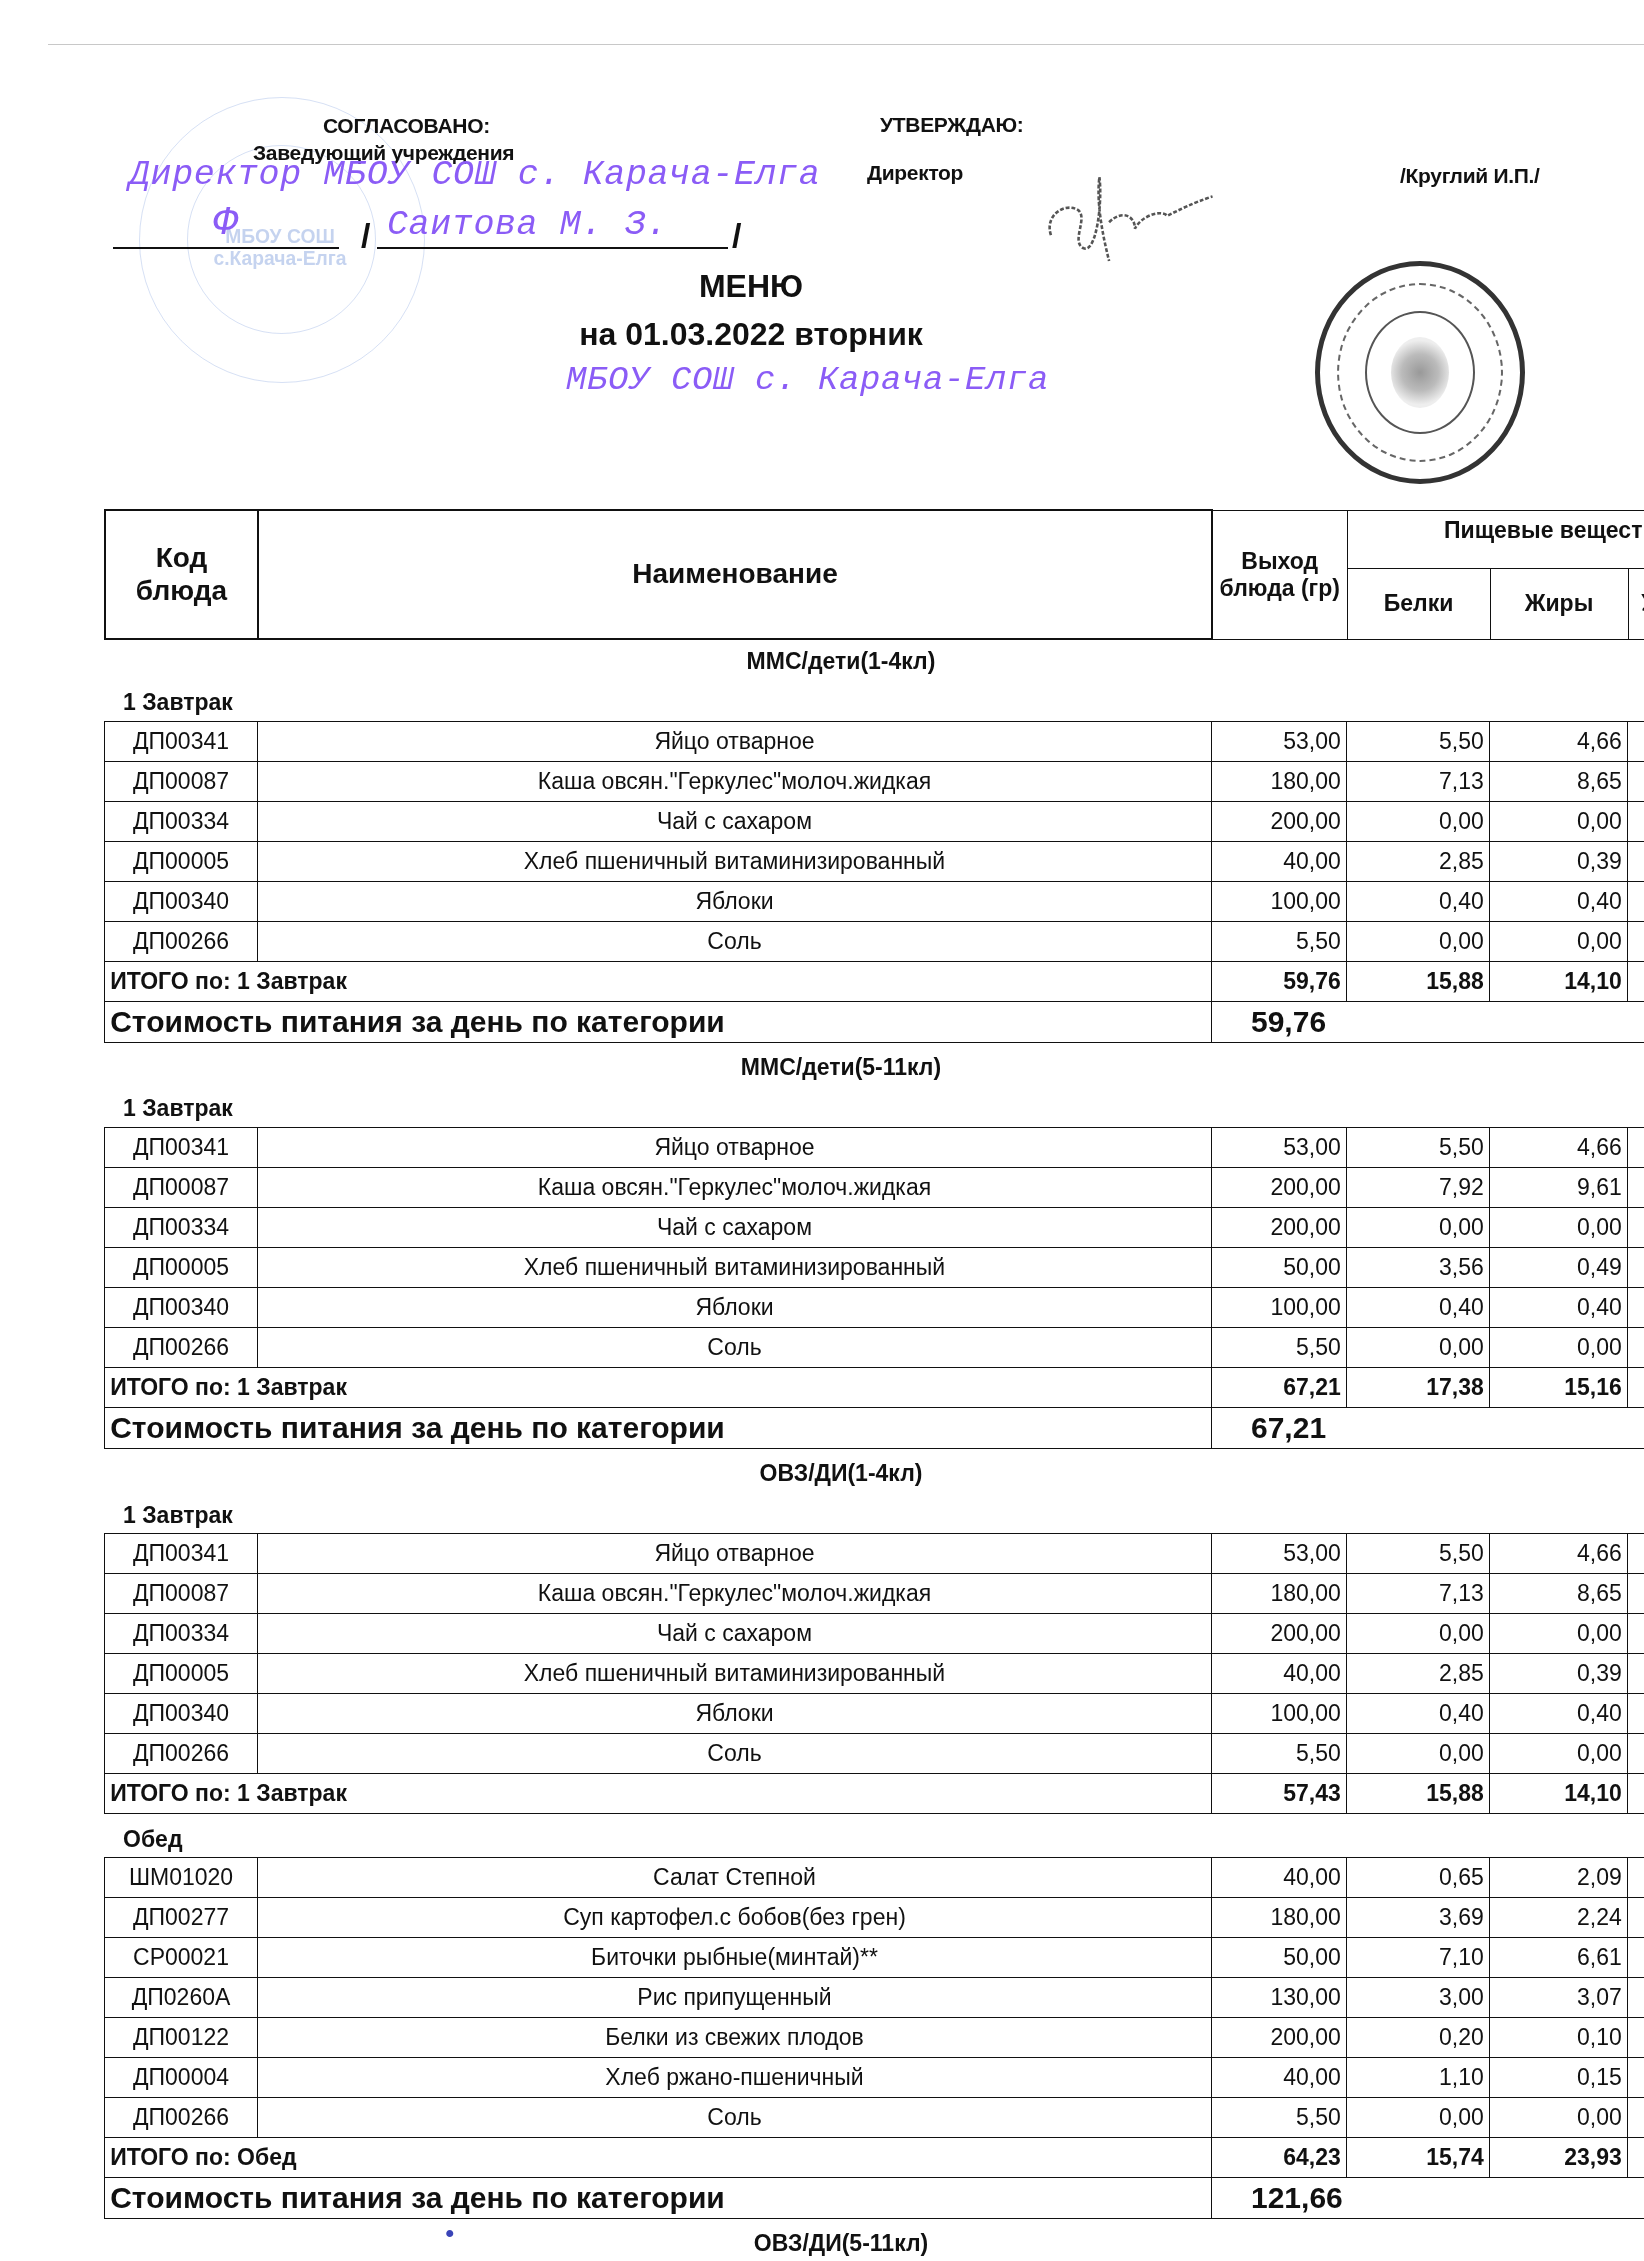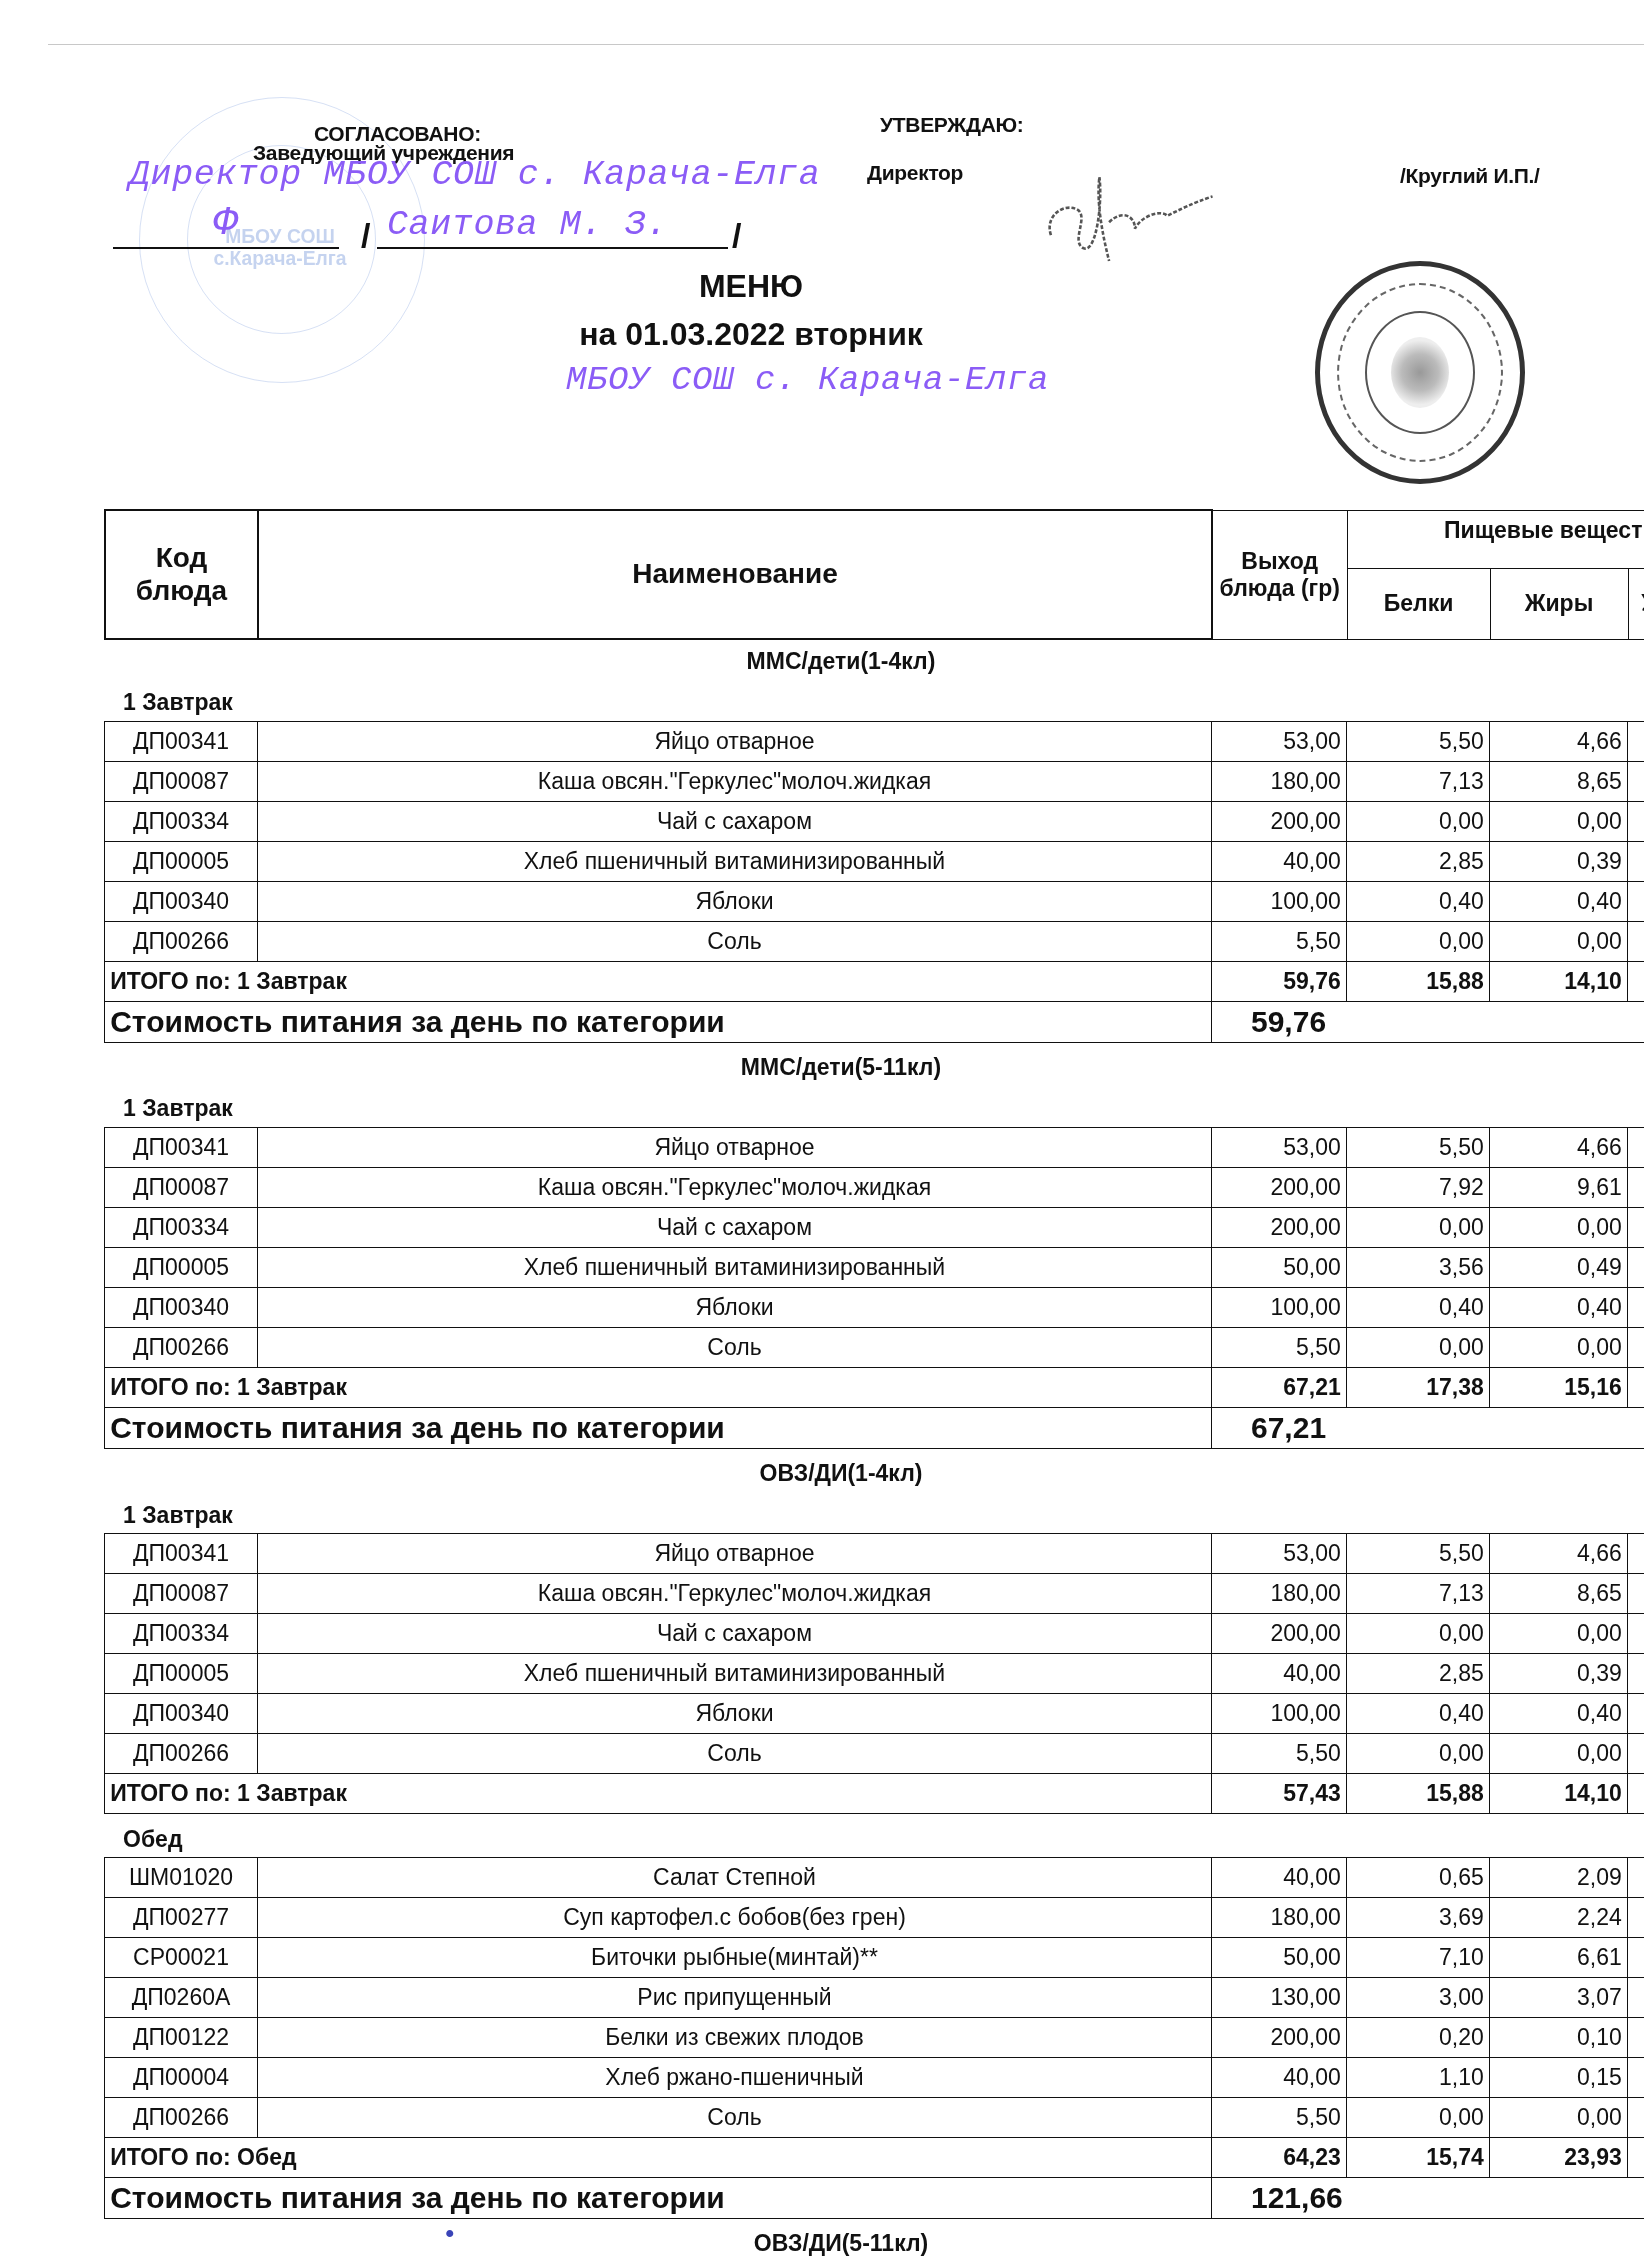--- a/index.html
+++ b/index.html
@@ -38,21 +38,21 @@
 </style>
 </head>
 <body>
 
 <div class="scan-edge"></div>
 
 <div class="stamp-blue" style="left:139px; top:97px; width:284px; height:284px;"></div>
 <div class="stamp-blue" style="left:187px; top:145px; width:187px; height:187px;"></div>
 <div class="stamp-blue-text" style="left:206px; top:226px; width:148px; text-align:center; white-space:normal;">МБОУ СОШ с.Карача-Елга</div>
 
-<div class="abs hdr" style="left:314px; top:114px;margin-top:8px;">СОГЛАСОВАНО:</div>
+<div class="abs hdr" style="left:323px; top:114px;">СОГЛАСОВАНО:</div>
 <div class="abs hdr" style="left:253px; top:141px;">Заведующий  учреждения</div>
 <div class="abs hand" style="left:129px; top:155px;">Директор МБОУ СОШ с. Карача-Елга</div>
 <div class="abs hand" style="left:213px; top:200px; font-size:41px;">Ф</div>
 <div class="sigline" style="left:113px; top:247px; width:226px;"></div>
 <div class="abs" style="left:361px; top:216px; font-size:34px; font-weight:bold;">/</div>
 <div class="abs hand" style="left:387px; top:205px;">Саитова М. З.</div>
 <div class="sigline" style="left:377px; top:247px; width:351px;"></div>
 <div class="abs" style="left:732px; top:216px; font-size:34px; font-weight:bold;">/</div>
 
 <div class="abs hdr" style="left:880px; top:113px;">УТВЕРЖДАЮ:</div>

